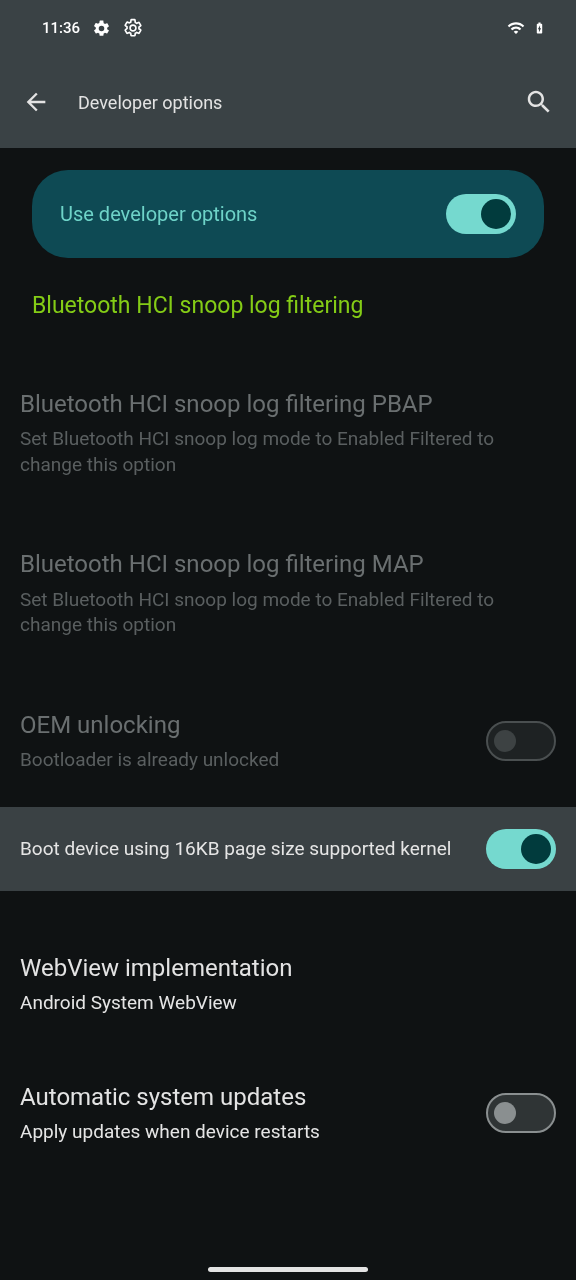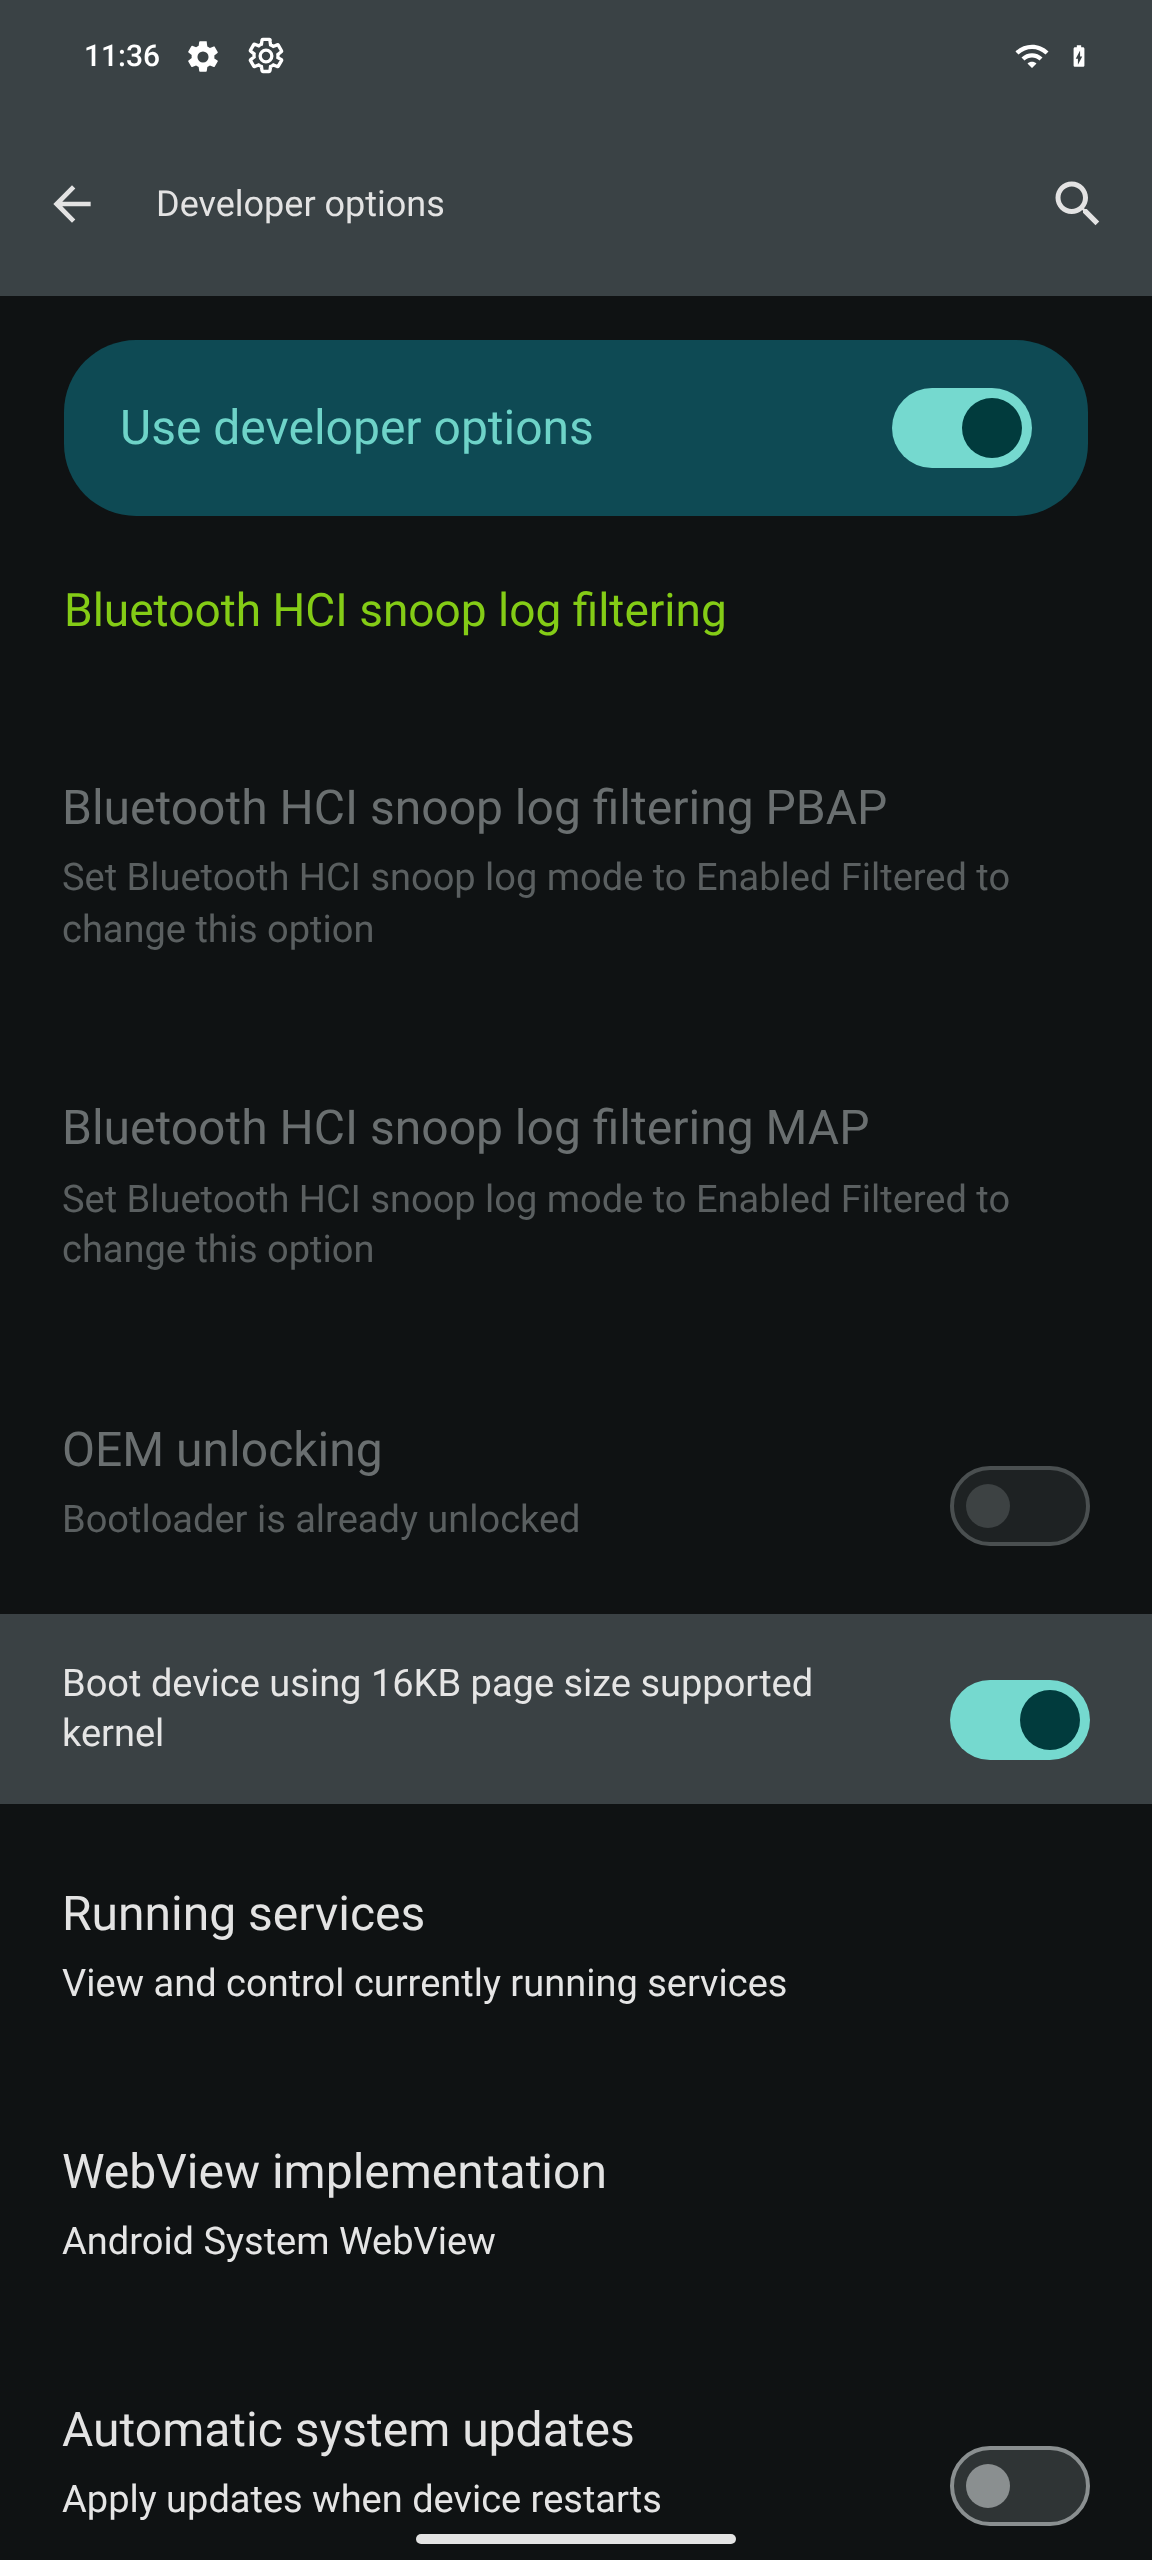--- a/index.html
+++ b/index.html
@@ -73,35 +73,35 @@
     border-radius: 36px;
     height: 88px;
     display: flex;
     align-items: center;
     justify-content: space-between;
     padding: 0 28px;
     cursor: pointer;
   }
   .master-toggle-label {
     color: #6ed3c8;
-    font-size: 24px;
+    font-size: 20px;
     font-weight: 400;
   }
 
   .section-header {
     font-size: 23px;
     font-weight: 400;
     color: #84cc16;
     padding: 12px 32px 20px 32px;
   }
 
   .setting-item {
-    padding: 22px 31px;
-    display: flex;
-    align-items: flex-end;
+    padding: 22px 20px;
+    display: flex;
+    align-items: center;
     justify-content: space-between;
     gap: 20px;
     cursor: pointer;
   }
   .setting-item.disabled { cursor: default; }
   .setting-item.highlight { background: #3a4144; }
   .setting-text { flex: 1; }
   .setting-title {
     font-size: 24px;
     font-weight: 400;
@@ -231,26 +231,20 @@
     <div class="setting-text">
       <div class="setting-subtitle">Boot device using 16KB page size supported kernel</div>
     </div>
     <div class="toggle on">
         <div class="toggle-knob"></div>
       </div>
   </div>
 
   <div style="height:18px"></div>
 
-  <div class="setting-item">
-    <div class="setting-text">
-      <div class="setting-title">Running services</div>
-      <div class="setting-subtitle">View and control currently running services</div>
-    </div>
-  </div>
 
   <div style="height:22px"></div>
 
   <div class="setting-item">
     <div class="setting-text">
       <div class="setting-title">WebView implementation</div>
       <div class="setting-subtitle">Android System WebView</div>
     </div>
   </div>
 

